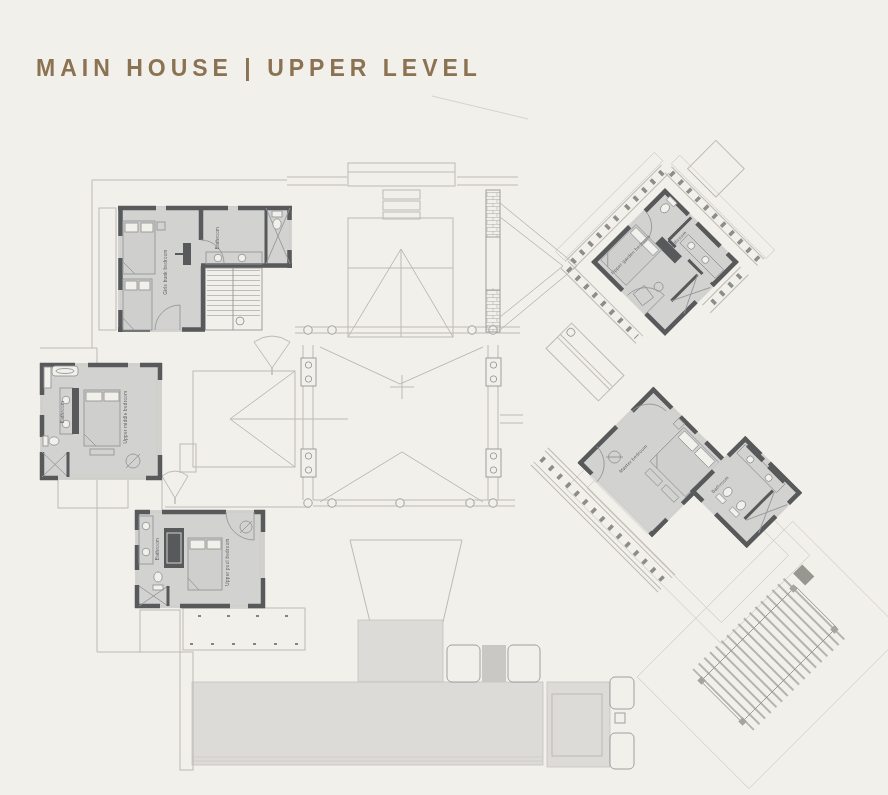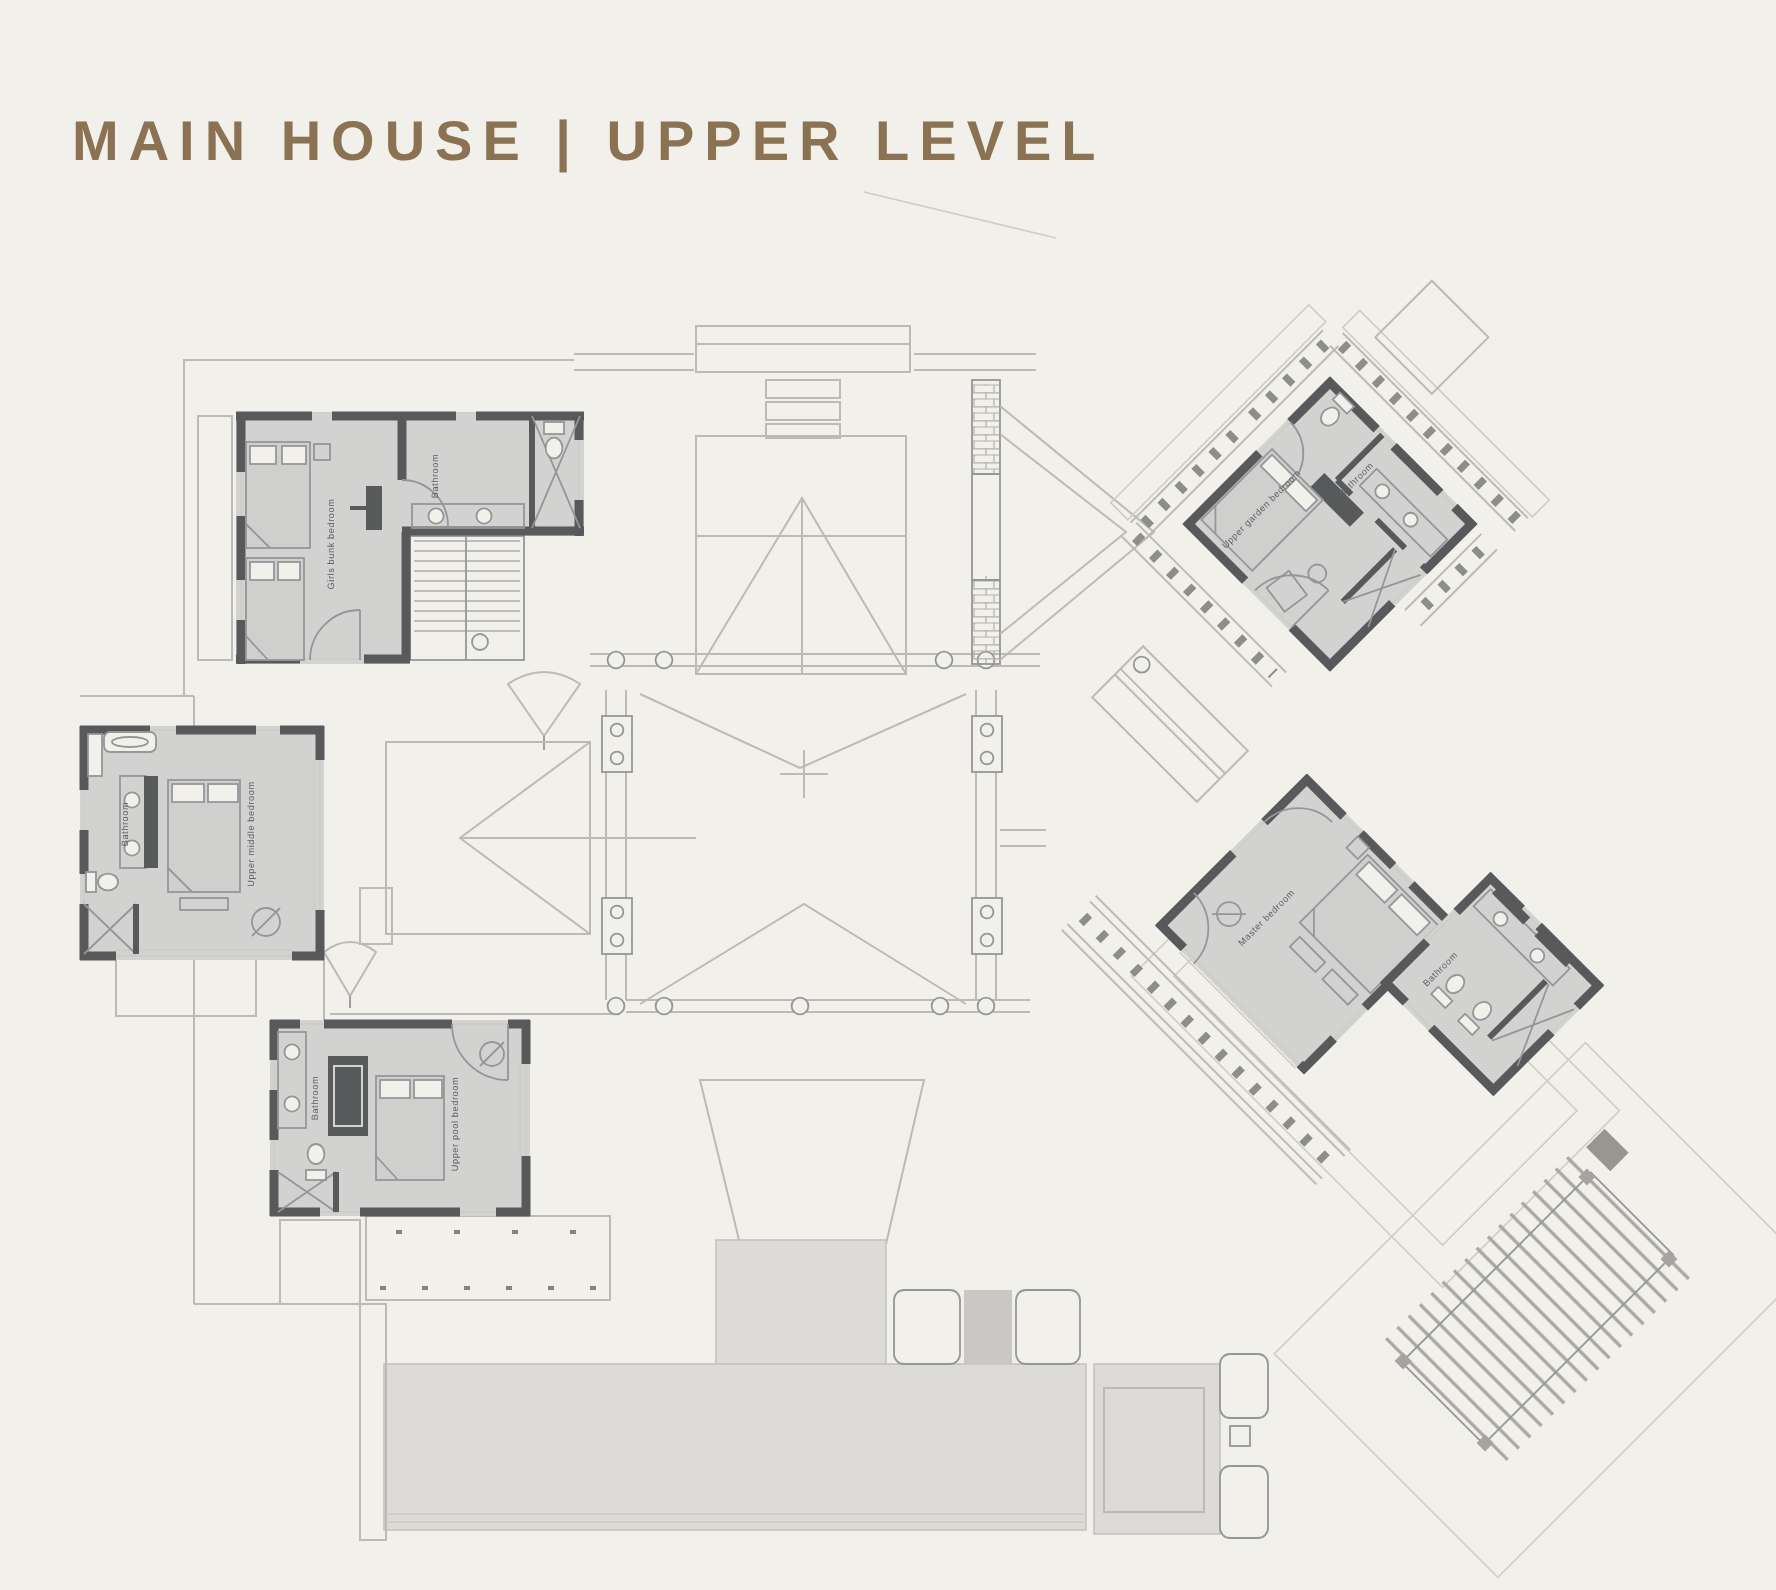--- a/index.html
+++ b/index.html
@@ -1,18 +1,18 @@
 <!DOCTYPE html>
 <html style="--background: #f2f0ea; --title: #8b7252; --walls: #57595b; --floor: #d2d3d0; --terrace: #dcdbd7; --lines: #bcbab3;"><head>
 <meta charset="utf-8">
 <style>
   html,body{margin:0;padding:0;width:888px;height:795px;overflow:hidden;
     background:var(--background,#f2f0ea);font-family:"Liberation Sans",sans-serif;}
   .stage{position:relative;width:888px;height:795px;}
-  .title{position:absolute;left:36px;top:55px;font-size:28px;font-weight:700;
+  .title{position:absolute;left:36px;top:55px;font-size:23px;font-weight:700;
     letter-spacing:5px;color:var(--title,#8b7252);white-space:nowrap;}
   svg{position:absolute;left:0;top:0;}
   .flr{fill:var(--floor,#d2d3d0);}
   .flr2{fill:#cfd0cd;}
   .ter{fill:var(--terrace,#dcdbd7);}
   .w{stroke:var(--walls,#57595b);stroke-width:4.5;fill:none;stroke-linecap:butt;}
   .w3{stroke:var(--walls,#57595b);stroke-width:3;fill:none;}
   .wf{fill:var(--walls,#57595b);stroke:none;}
   .m{stroke:#95969a;stroke-width:.9;fill:none;}
   .mf{stroke:#95969a;stroke-width:.9;fill:var(--background,#f2f0ea);}

